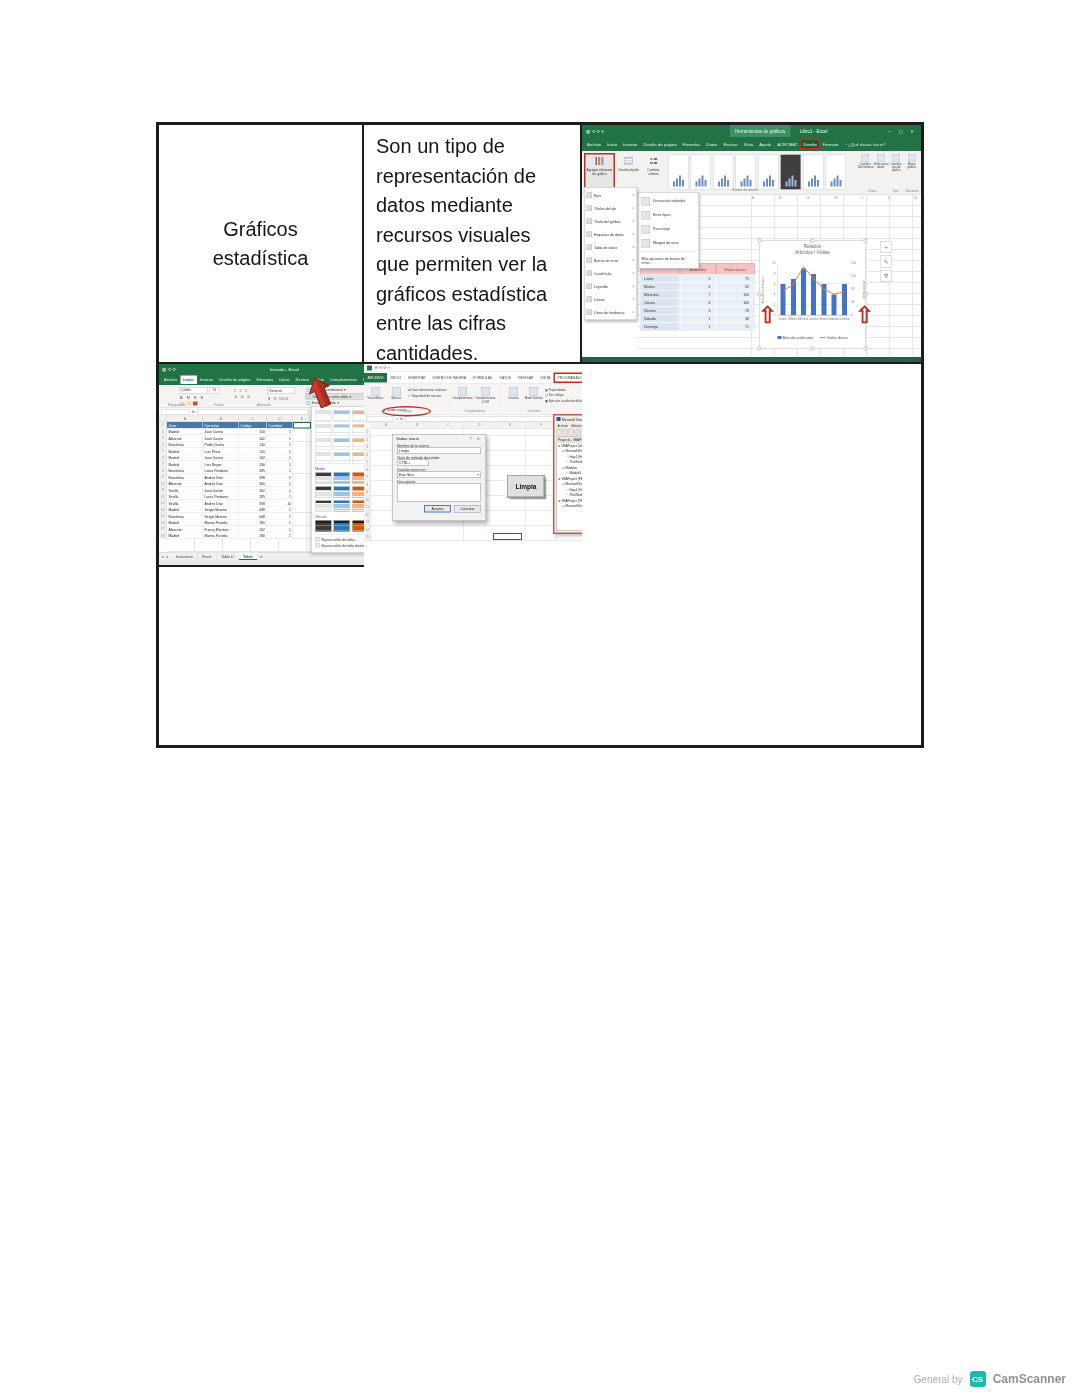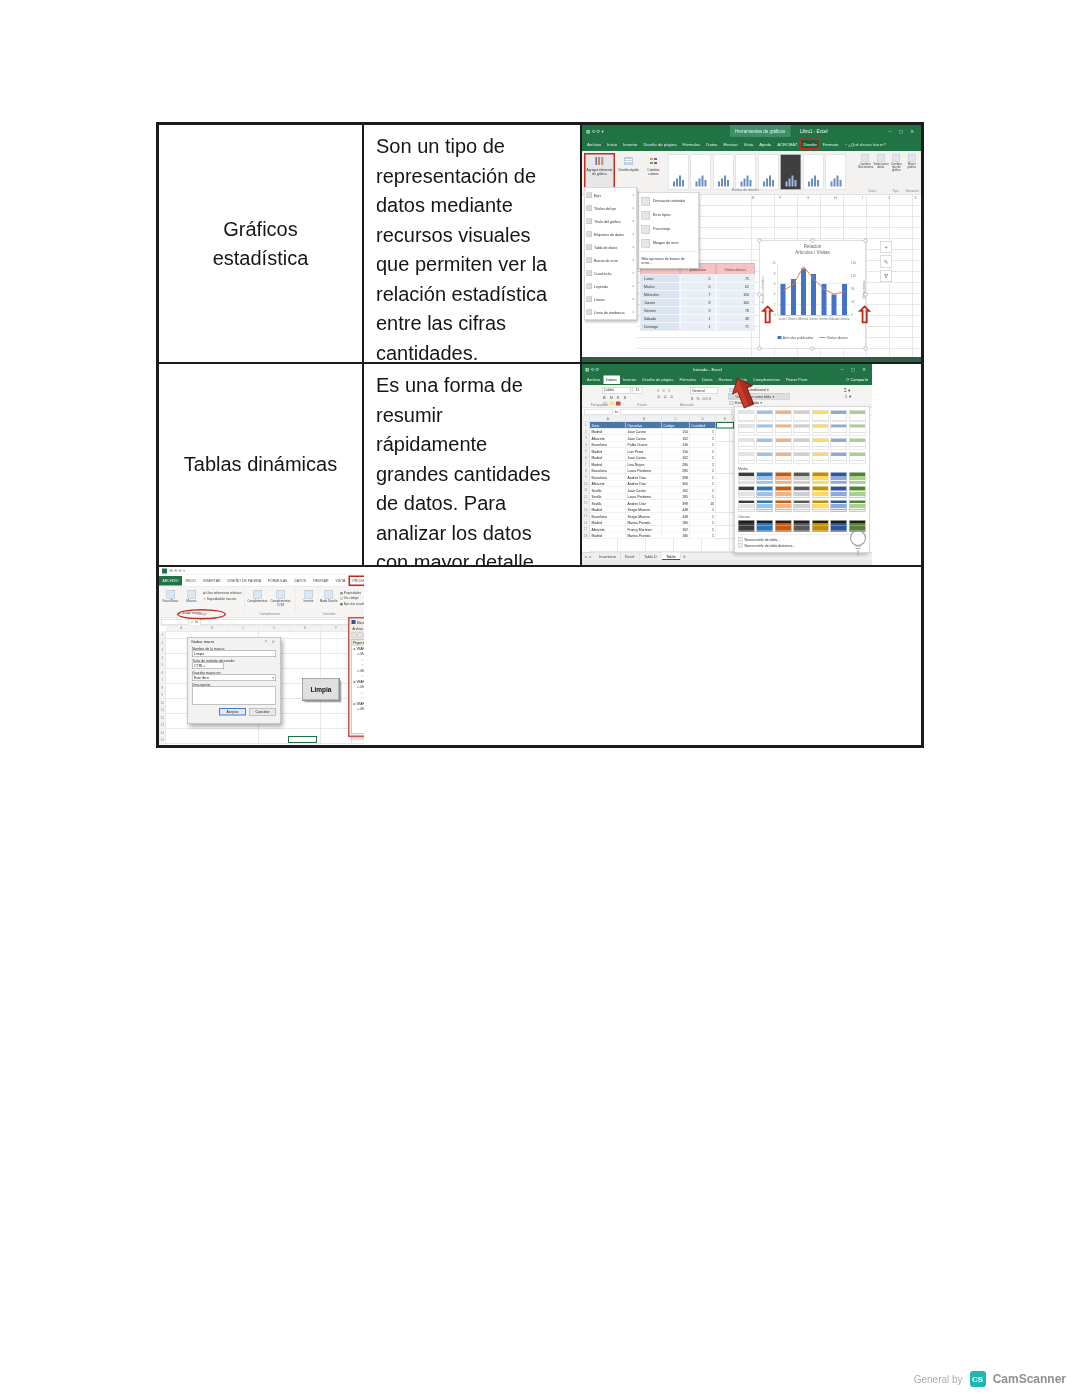--- a/index.html
+++ b/index.html
@@ -201,21 +201,21 @@
   <div class="cell term">
       <div class="dline">Gráficos</div>
       <div class="dline">estadística</div>
     </div>
   <div class="cell desc">
       <div class="dline">Son un tipo de</div>
       <div class="dline">representación de</div>
       <div class="dline">datos mediante</div>
       <div class="dline">recursos visuales</div>
       <div class="dline">que permiten ver la</div>
-      <div class="dline">relación estadística</div>
+      <div class="dline">gráficos estadística</div>
       <div class="dline">entre las cifras</div>
       <div class="dline">cantidades.</div>
     </div>
   <div class="cell lastcol">
     <div class="scale">
         <div class="shot s1">
       <div class="s1-title">
         <span class="qat">▦ ⟲ ⟳ ▾</span>
         <span class="s1-chip">Herramientas de gráficos</span>
         <span class="s1-wtitle">Libro1 - Excel</span>
@@ -490,32 +490,20 @@
       <div class="s1-tools" id="s1-tools">
             <div class="s1-tool">+</div>
             <div class="s1-tool">✎</div>
             <div class="s1-tool">∇</div>
           </div>
       <div class="s1-status"></div>
     </div>
       </div>
   </div>
 
-  <div class="cell term">
-      <div class="dline">Tablas dinámicas</div>
-    </div>
-  <div class="cell desc">
-      <div class="dline">Es una forma de</div>
-      <div class="dline">resumir</div>
-      <div class="dline">rápidamente</div>
-      <div class="dline">grandes cantidades</div>
-      <div class="dline">de datos. Para</div>
-      <div class="dline">analizar los datos</div>
-      <div class="dline">con mayor detalle.</div>
-    </div>
   <div class="cell lastcol">
     <div class="scale">
         <div class="shot s2">
       <div class="s2-title">
         <span class="qat">▦ ⟲ ⟳</span>
         <span class="s2-wtitle">Iniciado - Excel</span>
         <span class="wctl">─ ▢ ✕</span>
       </div>
       <div class="s2-tabsrow" id="s2-tabs">
             <div class="s2-tab">Archivo</div>

